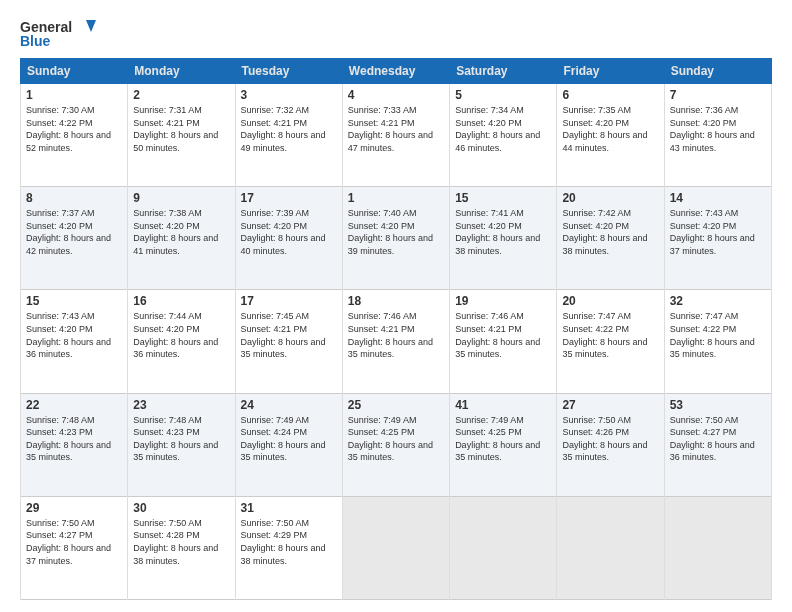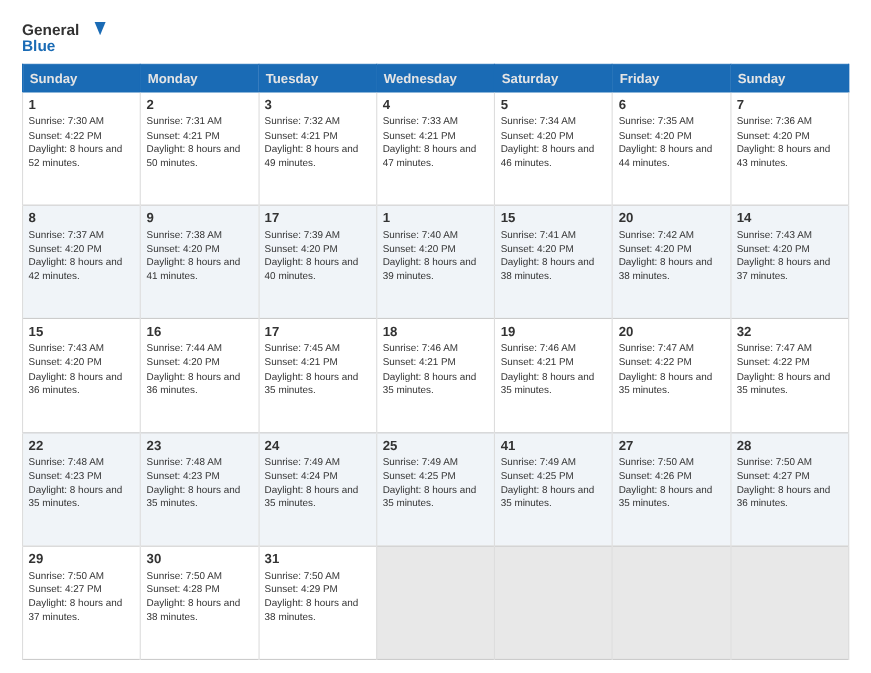--- a/index.html
+++ b/index.html
@@ -235,21 +235,21 @@
             </td>
             <td>
               <span class="day-num">41</span>
               <div class="day-info">Sunrise: 7:49 AM<br>Sunset: 4:25 PM<br>Daylight: 8 hours and 35 minutes.</div>
             </td>
             <td>
               <span class="day-num">27</span>
               <div class="day-info">Sunrise: 7:50 AM<br>Sunset: 4:26 PM<br>Daylight: 8 hours and 35 minutes.</div>
             </td>
             <td>
-              <span class="day-num">28</span>
+              <span class="day-num">53</span>
               <div class="day-info">Sunrise: 7:50 AM<br>Sunset: 4:27 PM<br>Daylight: 8 hours and 36 minutes.</div>
             </td>
           </tr>
           <tr>
             <td>
               <span class="day-num">29</span>
               <div class="day-info">Sunrise: 7:50 AM<br>Sunset: 4:27 PM<br>Daylight: 8 hours and 37 minutes.</div>
             </td>
             <td>
               <span class="day-num">30</span>

